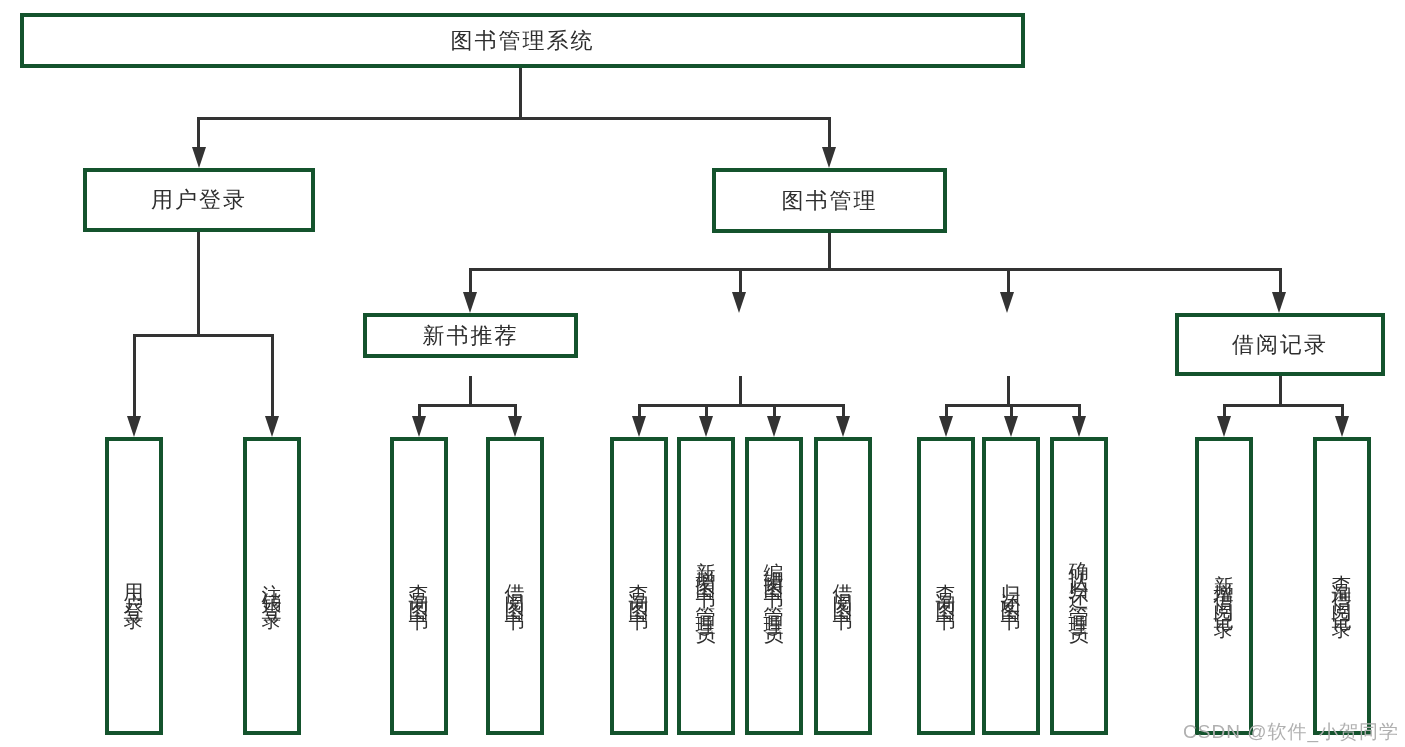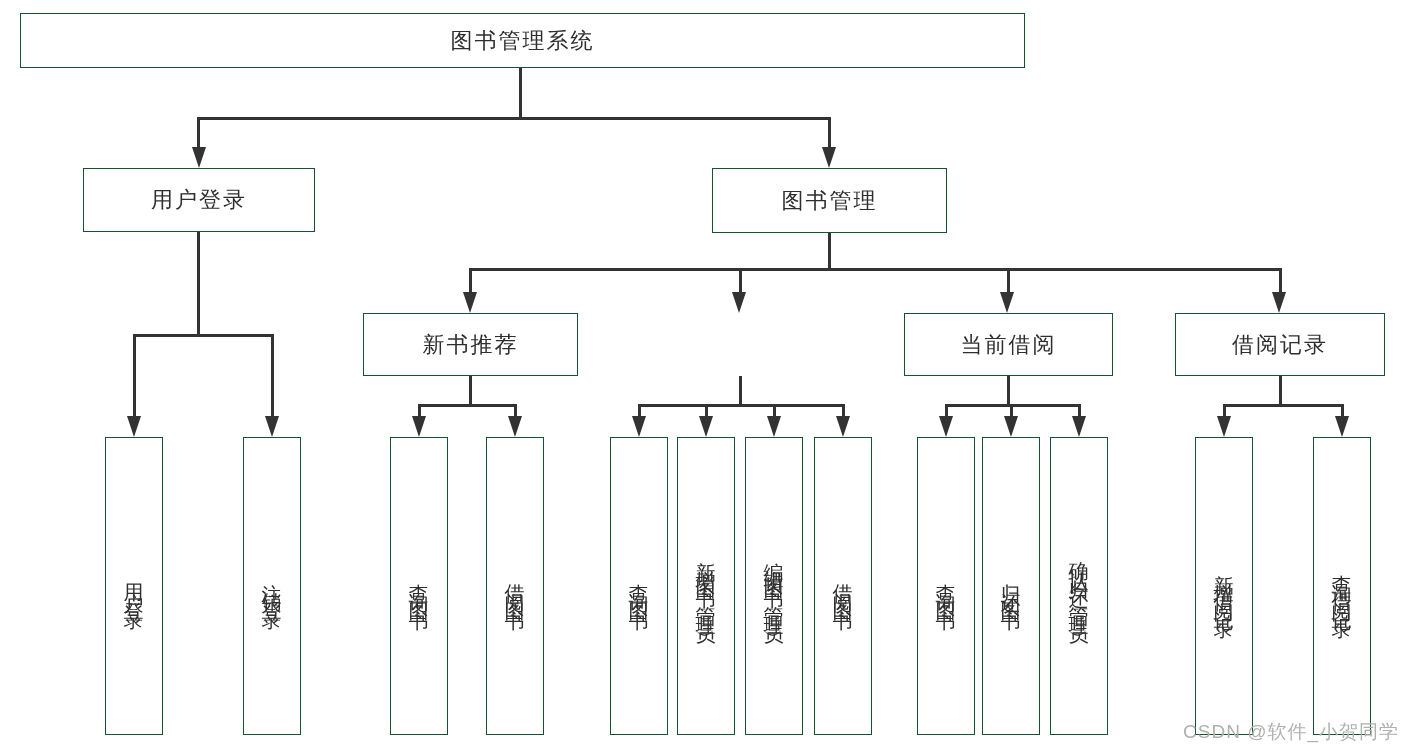--- a/index.html
+++ b/index.html
@@ -8,21 +8,21 @@
     width: 1405px;
     height: 747px;
     background: #ffffff;
     font-family: "Liberation Sans", "DejaVu Sans", sans-serif;
     color: #2e2e2e;
     overflow: hidden;
   }
   .box {
     position: absolute;
     box-sizing: border-box;
-    border: 1px solid #14532d;
+    border: 4px solid #14532d;
     background: #ffffff;
     display: flex;
     align-items: center;
     justify-content: center;
     font-size: 22px;
     letter-spacing: 2px;
     white-space: nowrap;
   }
   .vbox {
     writing-mode: vertical-rl;
@@ -77,22 +77,21 @@
   <div class="hl" style="left:469px; top:268px; width:813px;"></div>
   <div class="vl" style="left:469px; top:268px; height:25px;"></div>
   <div class="vl" style="left:739px; top:268px; height:25px;"></div>
   <div class="vl" style="left:1007px; top:268px; height:25px;"></div>
   <div class="vl" style="left:1279px; top:268px; height:25px;"></div>
   <div class="ar" style="left:463px; top:292px;"></div>
   <div class="ar" style="left:732px; top:292px;"></div>
   <div class="ar" style="left:1000px; top:292px;"></div>
   <div class="ar" style="left:1272px; top:292px;"></div>
 
-  <div class="box" style="left:363px; top:313px; width:215px; height:63px;">新书推荐</div>
-  <div class="box" style="left:904px; top:313px; width:209px; height:63px;">当前借阅</div>
+  <div class="box" style="left:363px; top:313px; width:215px; height:45px;">新书推荐</div>
   <div class="box" style="left:1175px; top:313px; width:210px; height:63px;">借阅记录</div>
 
   <div class="vl" style="left:469px; top:376px; height:30px;"></div>
   <div class="hl" style="left:418px; top:404px; width:99px;"></div>
   <div class="vl" style="left:418px; top:404px; height:13px;"></div>
   <div class="vl" style="left:514px; top:404px; height:13px;"></div>
   <div class="ar" style="left:412px; top:416px;"></div>
   <div class="ar" style="left:508px; top:416px;"></div>
 
   <div class="vl" style="left:739px; top:376px; height:30px;"></div>

